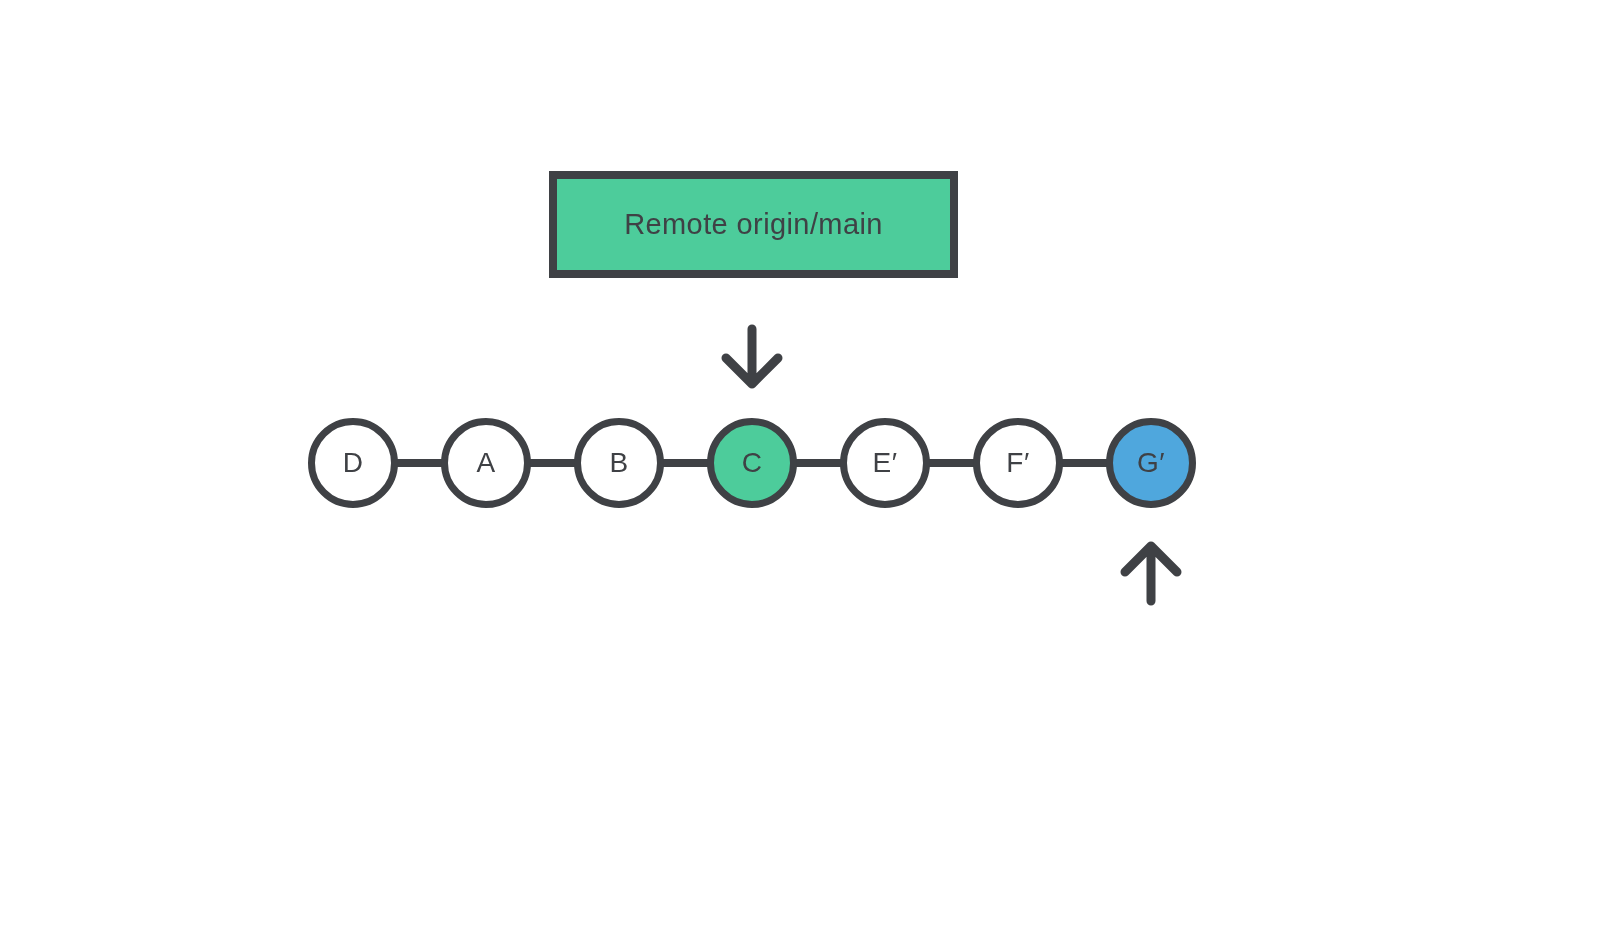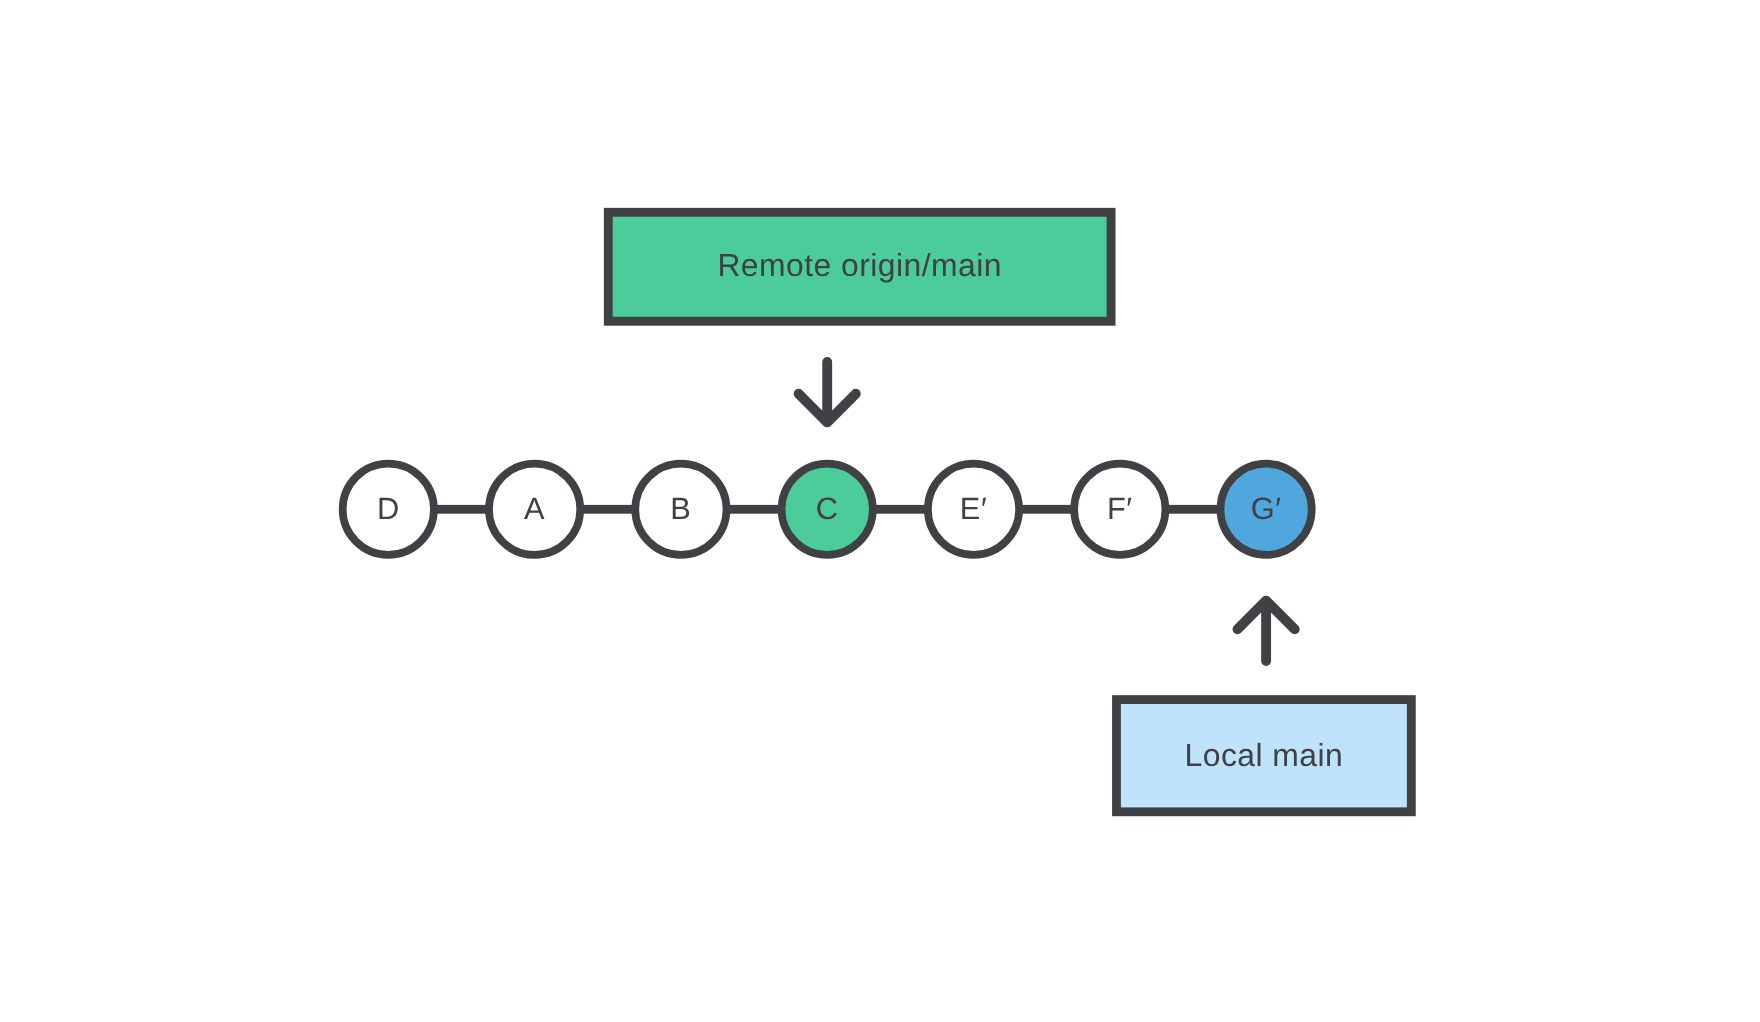--- a/index.html
+++ b/index.html
@@ -16,21 +16,21 @@
     background:var(--bg);
     overflow:hidden;
     font-family:"Liberation Sans", sans-serif;
   }
   .label-box{
     position:absolute;
     box-sizing:border-box;
     border:8px solid var(--dark);
     display:flex;align-items:center;justify-content:center;
   }
-  .remote-box{left:549px;top:189px;width:465px;height:107px;background:var(--green);justify-content:center;}
+  .remote-box{left:549px;top:171px;width:409px;height:107px;background:var(--green);justify-content:center;}
   .local-box{left:1011px;top:632px;width:276px;height:110px;background:var(--light-blue);}
   .box-text{
     font-size:29px;
     color:var(--dark);
     letter-spacing:0.4px;
     white-space:nowrap;
   }
   .connector{
     position:absolute;
     left:353px;top:459px;width:797px;height:8px;
@@ -94,17 +94,14 @@
     <span class="commit-label">F′</span>
   </div>
   <div class="commit fill-blue" style="left:1106px">
     <span class="commit-label">G′</span>
   </div>
 
   <svg class="arrow" style="left:1111px;top:536px" width="80" height="72" viewBox="0 0 80 72" aria-hidden="true">
     <path d="M40 65 L40 20 M14 36 L40 10 L66 36"></path>
   </svg>
 
-  <div class="label-box local-box">
-    <span class="box-text">Local main</span>
-  </div>
 
 </div>
 
 </body></html>

